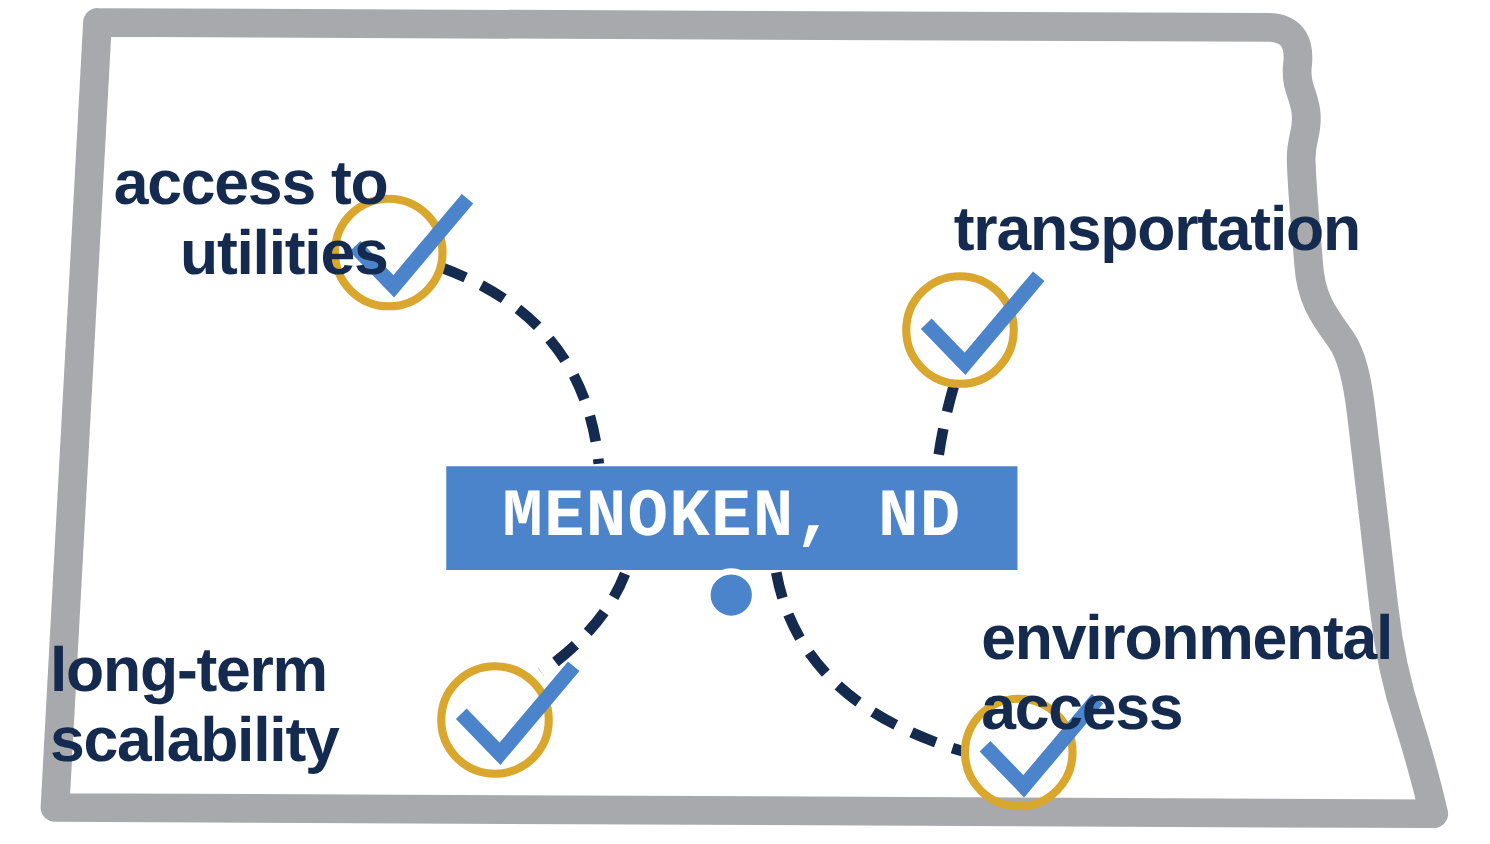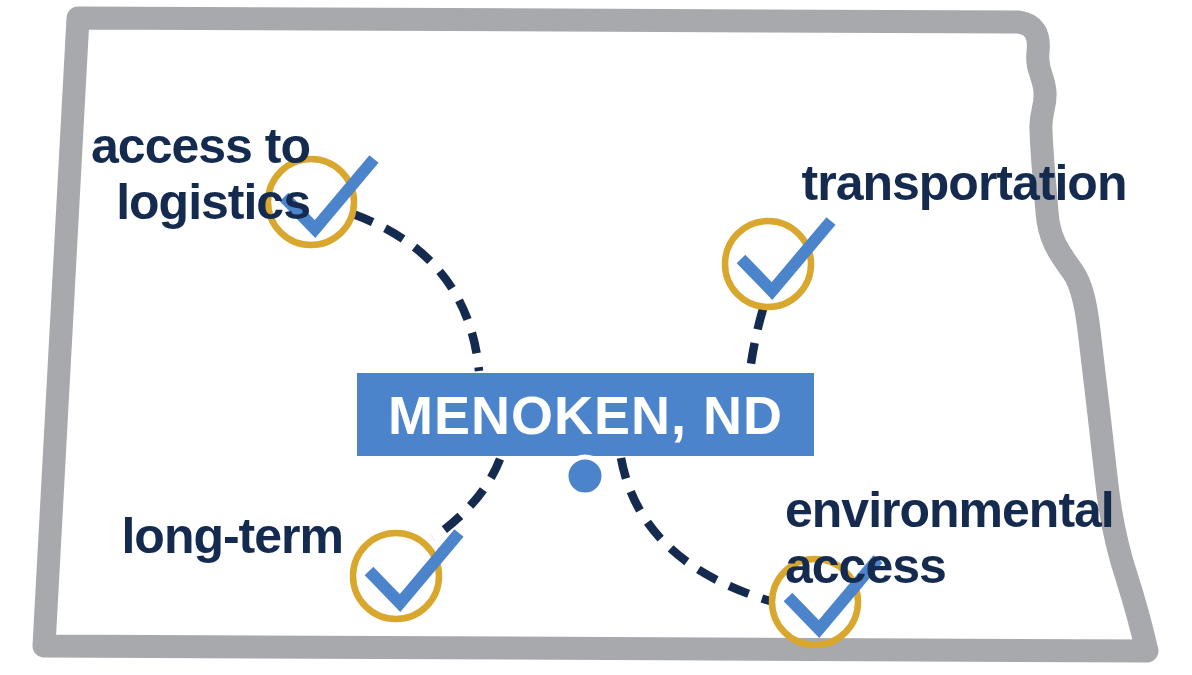--- a/index.html
+++ b/index.html
@@ -15,21 +15,21 @@
     overflow: hidden;
     background: #ffffff;
   }
   .layer {
     position: absolute;
     left: 0; top: 0;
     width: 1192px; height: 675px;
     pointer-events: none;
   }
   #map-layer   { z-index: 0; }
-  #banner      { z-index: 1; }
+  #banner      { z-index: 1; font-family: Liberation Mono, monospace; }
   #marks-layer { z-index: 2; }
   .factor-label { z-index: 3; }
 
   #banner {
     position: absolute;
     left: 357px; top: 373px;
     width: 457px; height: 83px;
     background: #4c84cc;
     display: flex;
     align-items: center;
@@ -44,22 +44,22 @@
   .factor-label {
     position: absolute;
     color: #142a4e;
     font-size: 50px;
     font-weight: bold;
     line-height: 56px;
     letter-spacing: -1px;
     white-space: nowrap;
   }
   #factor-tl { left: 0px;   top: 118px; width: 286px; text-align: right; padding-left: 24px;  }
-  #factor-tr { left: 763px; top: 155px; width: 402px; text-align: center; }
-  #factor-bl { left: 40px;  top: 508px; width: 303px; text-align: right;  }
+  #factor-tr { left: 763px; top: 155px; width: 402px; text-align: left; }
+  #factor-bl { left: 40px;  top: 508px; width: 303px;  }
   #factor-br { left: 785px; top: 482px; width: 406px; }
 </style>
 </head>
 <body>
 
 <div id="stage">
 
   <svg id="map-layer" class="layer" viewBox="0 0 1192 675">
     <path d="M 78 18
          L 1018 22
@@ -99,29 +99,30 @@
     <use href="#check-circle" transform="translate(311,202)"></use>
     <use href="#check-circle" transform="translate(768,264)"></use>
     <use href="#check-circle" transform="translate(396,576)"></use>
     <use href="#check-circle" transform="translate(815,602)"></use>
 
     <circle cx="585" cy="476" r="19" fill="#4c84cc" stroke="#ffffff" stroke-width="5"></circle>
   </svg>
 
   <div id="factor-tl" class="factor-label">
     <div>access to</div>
-    <div>logistics</div>
+    <div>utilities</div>
   </div>
 
   <div id="factor-tr" class="factor-label">
     <div>transportation</div>
   </div>
 
   <div id="factor-bl" class="factor-label">
     <div>long-term</div>
+    <div>scalability</div>
   </div>
 
   <div id="factor-br" class="factor-label">
     <div>environmental</div>
     <div>access</div>
   </div>
 
 </div>
 
 </body></html>

